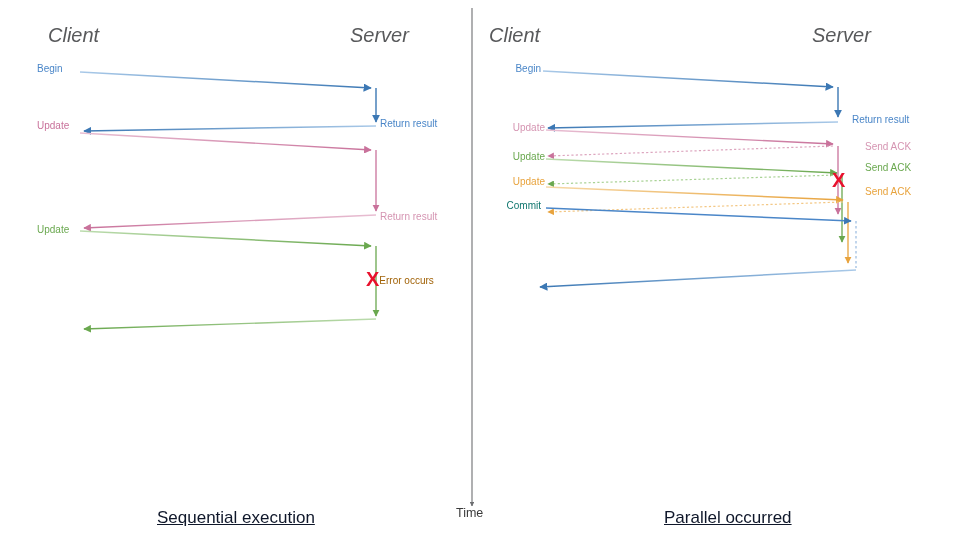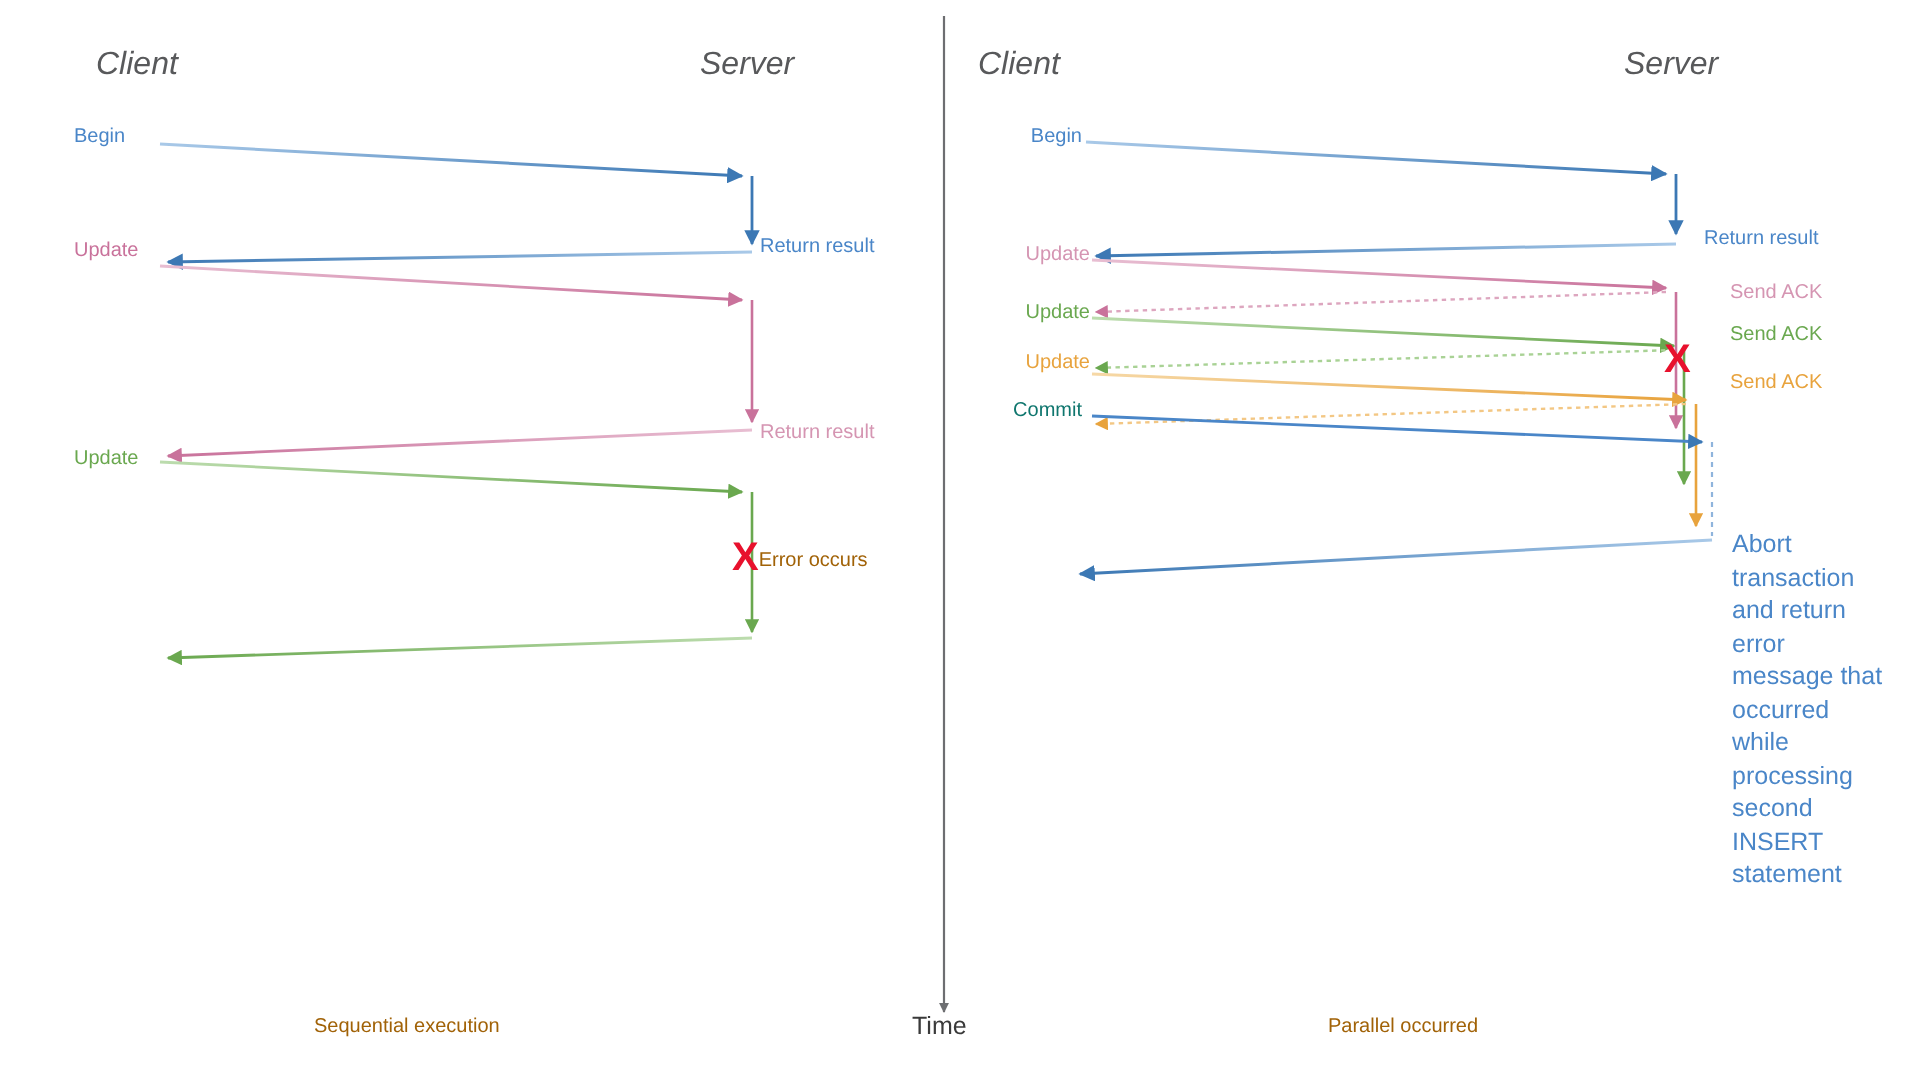--- a/index.html
+++ b/index.html
@@ -1,22 +1,22 @@
 <!DOCTYPE html>
 <html><head>
 <meta charset="utf-8">
 <style>
   html,body{margin:0;padding:0;background:#ffffff;}
   body{width:960px;height:540px;overflow:hidden;
        font-family:"Liberation Sans","DejaVu Sans",sans-serif;}
   #stage{position:relative;width:960px;height:540px;}
   svg#canvas{position:absolute;left:0;top:0;width:960px;height:540px;}
   .lbl{position:absolute;white-space:nowrap;line-height:1.15;}
-  .actor{font-style:italic;font-size:16px;color:#58595b;}
-  .caption{font-size:10px;color:#a16207;}
+  .actor{font-style:italic;font-size:20px;color:#58595b;}
+  .caption{font-size:17px;color:#0f172a;text-decoration:underline;}
   .timelbl{font-size:12.5px;color:#3a3a3a;}
   .msg{font-size:10px;}
   .blk{font-size:12.5px;line-height:1.32;white-space:normal;}
   .r{transform:translateX(-100%);}
   .xmark{font-size:20px;font-weight:bold;color:#e8112d;}
 </style>
 </head>
 <body>
 
 <div id="stage">
@@ -210,17 +210,16 @@
   <div class="lbl msg" style="left:865px;top:162px;color:#6aa84f;">Send ACK</div>
 
   <div class="lbl msg r" style="left:545px;top:176px;color:#e8a33d;">Update</div>
 
   <div class="lbl msg" style="left:865px;top:186px;color:#e8a33d;">Send ACK</div>
 
   <div class="lbl msg r" style="left:541px;top:200px;color:#0f766e;">Commit</div>
 
   <div class="lbl xmark" style="left:832px;top:169px;">X</div>
 
-  <div class="lbl blk" style="left:866px;top:264px;width:80px;color:#4a86c8;">Abort transaction and return error message that occurred while processing second INSERT statement</div>
 
   <div class="lbl caption" style="left:664px;top:508px;">Parallel occurred</div>
 
 </div>
 
 </body></html>

